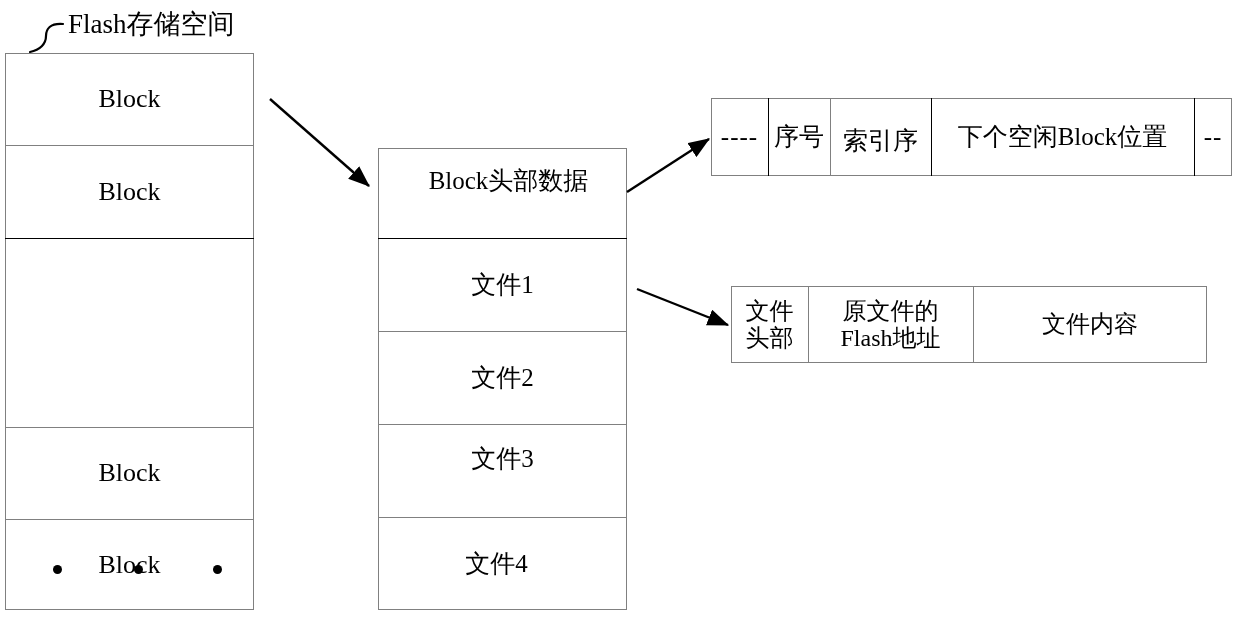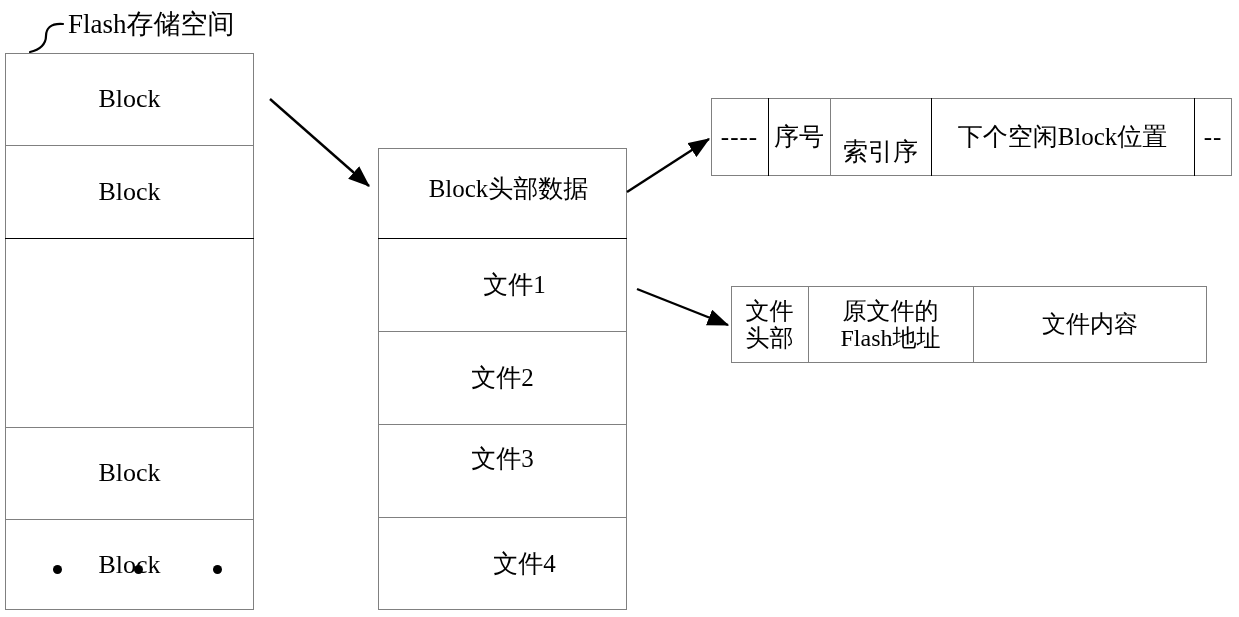--- a/index.html
+++ b/index.html
@@ -120,43 +120,43 @@
   </div>
   <div class="hsep" style="left:5px; top:427px; width:249px;"></div>
 
   <div class="cell flash-label" style="left:5px; top:427px; width:249px; height:92px;">Block</div>
   <div class="hsep" style="left:5px; top:519px; width:249px;"></div>
 
   <div class="cell flash-label" style="left:5px; top:519px; width:249px; height:91px;">Block</div>
 
   <div class="box" id="block-box"></div>
 
-  <div class="cell block-label" style="left:378px; top:144px; width:249px; height:90px;padding-left:12px;">Block头部数据</div>
+  <div class="cell block-label" style="left:378px; top:136px; width:249px; height:90px;padding-left:12px;">Block头部数据</div>
   <div class="hsep strong" style="left:378px; top:238px; width:249px;"></div>
 
-  <div class="cell block-label" style="left:378px; top:238px; width:249px; height:93px;margin-left:12px;">文件1</div>
+  <div class="cell block-label" style="left:378px; top:238px; width:249px; height:93px;">文件1</div>
   <div class="hsep" style="left:378px; top:331px; width:249px;"></div>
 
   <div class="cell block-label" style="left:378px; top:331px; width:249px; height:93px;">文件2</div>
   <div class="hsep" style="left:378px; top:424px; width:249px;"></div>
 
   <div class="cell block-label" style="left:378px; top:412px; width:249px; height:93px;">文件3</div>
   <div class="hsep" style="left:378px; top:517px; width:249px;"></div>
 
-  <div class="cell block-label" style="left:400px; top:517px; width:249px; height:93px;">文件4</div>
+  <div class="cell block-label" style="left:372px; top:517px; width:249px; height:93px;">文件4</div>
 
   <div class="box" id="header-table"></div>
 
   <div class="cell dots-cell" style="left:711px; top:98px; width:57px; height:78px;">----</div>
   <div class="vsep strong" style="left:768px; top:98px; height:78px;"></div>
 
   <div class="cell header-cell" style="left:768px; top:98px; width:62px; height:78px;">序号</div>
   <div class="vsep" style="left:830px; top:98px; height:78px;"></div>
 
-  <div class="cell header-cell" style="left:830px; top:113px; width:101px; height:78px;text-align:center;">索引序</div>
+  <div class="cell header-cell" style="left:830px; top:102px; width:101px; height:78px;text-align:center;">索引序</div>
   <div class="vsep strong" style="left:931px; top:98px; height:78px;"></div>
 
   <div class="cell header-cell" style="left:931px; top:98px; width:263px; height:78px;">下个空闲Block位置</div>
   <div class="vsep strong" style="left:1194px; top:98px; height:78px;"></div>
 
   <div class="cell dots-cell" style="left:1194px; top:98px; width:38px; height:78px;">--</div>
 
   <div class="box" id="file-table"></div>
 
   <div class="cell file-cell" style="left:731px; top:286px; width:77px; height:77px;">文件

